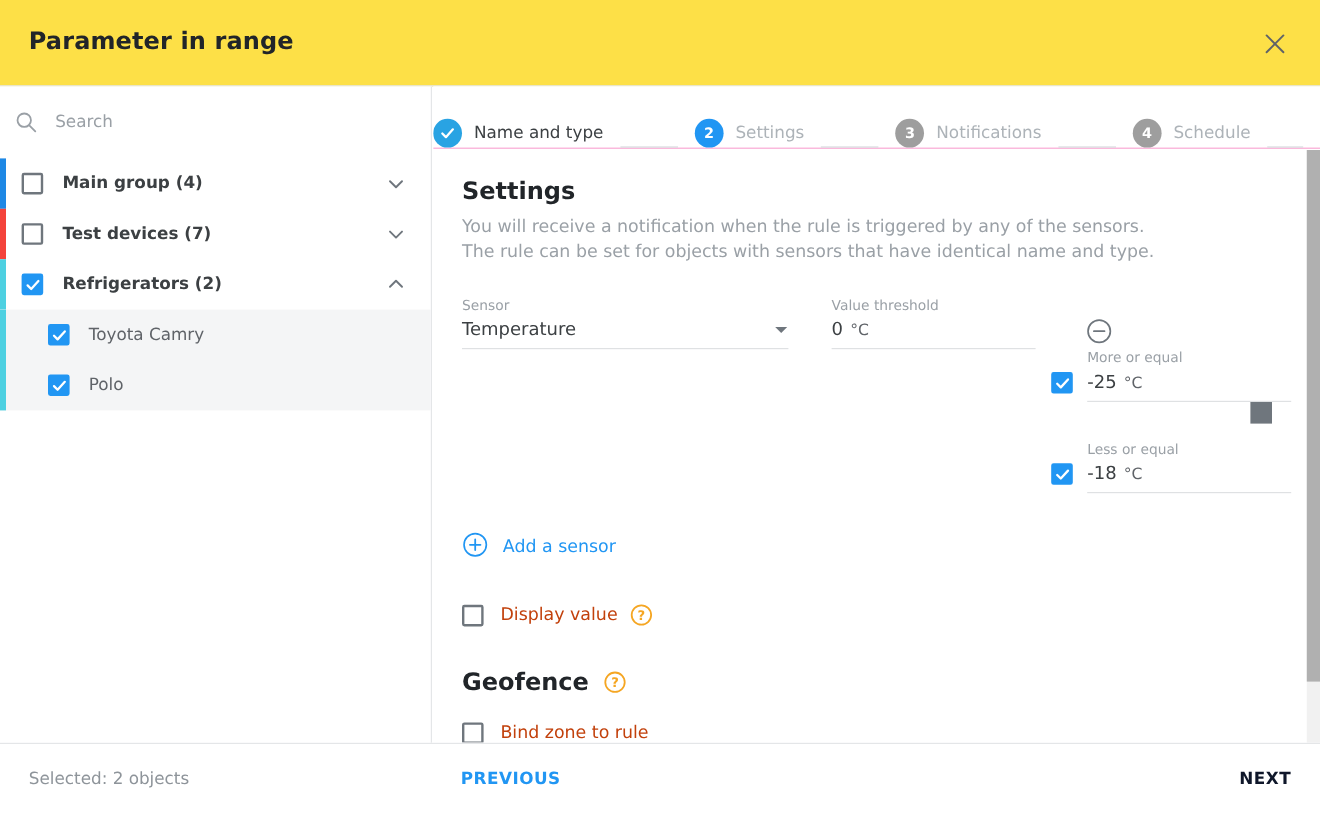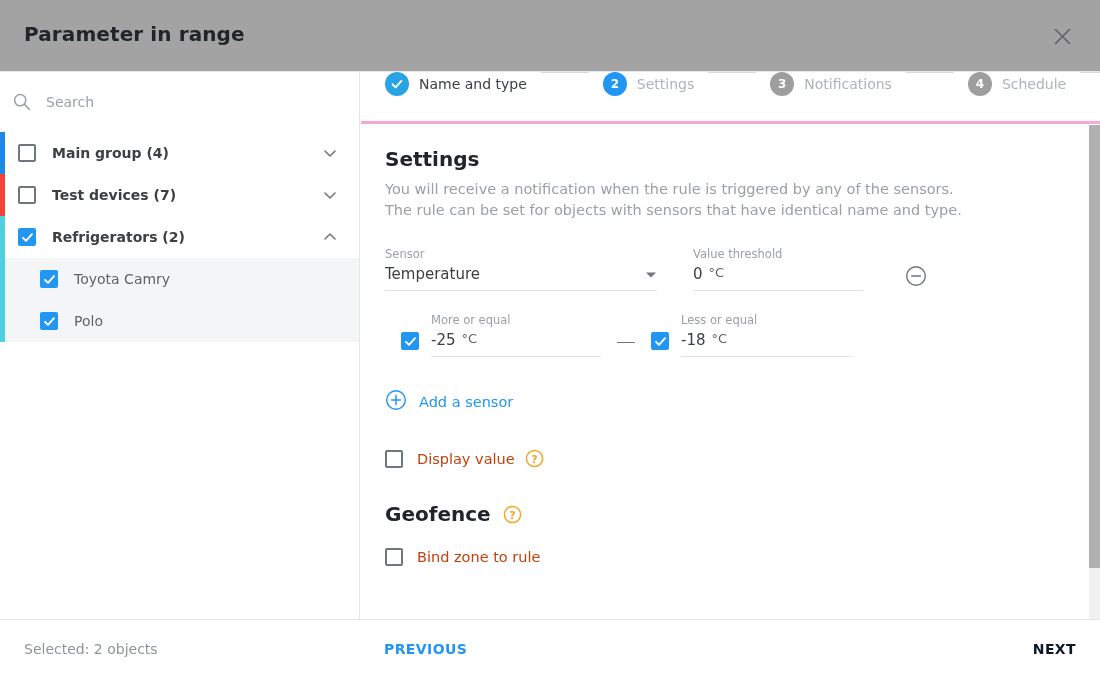--- a/index.html
+++ b/index.html
@@ -8,21 +8,21 @@
     width: 1100px; height: 680px;
     background: #ffffff;
     font-family: "DejaVu Sans", "Liberation Sans", sans-serif;
     overflow: hidden;
   }
   .dialog { position: relative; width: 1100px; height: 680px; background: #fff; }
 
   
   .header {
     position: absolute; left: 0; top: 0; width: 1100px; height: 72px;
-    border-bottom: 1px solid #e4e6e8; background: #a3a3a3;
+    border-bottom: 1px solid #e4e6e8; background: #fde047;
   }
   .header-title {
     position: absolute; left: 24px; top: 22px;
     font-size: 20px; color: #212529; font-weight: 600; letter-spacing: .1px;
   }
   .close-btn {
     position: absolute; right: 24px; top: 22px;
     width: 28px; height: 28px; cursor: pointer;
     display: flex; align-items: center; justify-content: center;
   }
@@ -70,22 +70,22 @@
     width: 22px; height: 22px; margin-right: 18px;
     display: flex; align-items: center; justify-content: center; cursor: pointer;
   }
 
   
   .content {
     position: absolute; left: 361px; top: 72px; width: 739px; height: 547px;
     background: #fff; overflow: hidden;
   }
   .stepper {
-    position: relative; height: 52px; display: flex; align-items: flex-start;
-    padding-left: 24px; border-bottom: 3px solid #f9a8d4; background: #fff;
+    position: relative; height: 52px; display: flex; align-items: flex-end;
+    border-bottom: 1px solid #f9a8d4; background: #fff;
   }
   .step { display: flex; align-items: center; flex: 0 0 auto; cursor: pointer; }
   .step-bullet {
     width: 24px; height: 24px; border-radius: 50%;
     display: flex; align-items: center; justify-content: center;
     color: #fff; font-size: 12px; font-weight: 600; flex: 0 0 24px;
   }
   .step-bullet.done { background: #29a3e3; }
   .step-bullet.active { background: #2196f3; }
   .step-bullet.todo { background: #9e9e9e; }
@@ -107,31 +107,31 @@
   }
   .sec-desc { font-size: 14.5px; color: #9aa0a6; line-height: 21px; }
 
   .sensor-grid { margin-top: 26px; position: relative; }
   .field { position: relative; display: inline-block; vertical-align: bottom; }
   .field-label {
     font-size: 11.5px; color: #9aa0a6; margin-bottom: 4px; display: block; line-height: 14px;
   }
   .field-value {
     font-size: 15px; color: #3c4043; border-bottom: 1px solid #dfe1e3;
-    padding-bottom: 7px; display: flex; align-items: flex-start; min-height: 26px;
+    padding-bottom: 7px; display: flex; align-items: flex-end; min-height: 26px;
   }
   .unit { font-size: 13px; color: #5f6368; margin-left: 6px; }
   .caret { margin-left: auto; align-self: center; }
 
   .row1 { display: flex; align-items: flex-end; }
   .f-sensor { width: 272px; }
   .f-threshold { width: 170px; margin-left: 36px; }
   .minus-btn { margin-left: 42px; margin-bottom: 4px; cursor: pointer; width: 22px; height: 22px; }
 
-  .row2 { display: flex; align-items: flex-end; margin-top: 22px; padding-left: 16px; }
+  .row2 { display: flex; align-items: flex-end; padding-left: 16px; flex-direction: column; }
   .rng { display: flex; align-items: flex-end; }
   .rng .cbox { margin-right: 12px; margin-bottom: 7px; }
   .f-more { width: 170px; }
   .f-less { width: 170px; }
   .dash {
     width: 18px; height: 1px; background: #6f767d; margin: 0 16px 14px 16px; flex: 0 0 18px;
   }
 
   .add-sensor {
     display: flex; align-items: center; margin-top: 32px; cursor: pointer; width: max-content; justify-content: flex-end;

